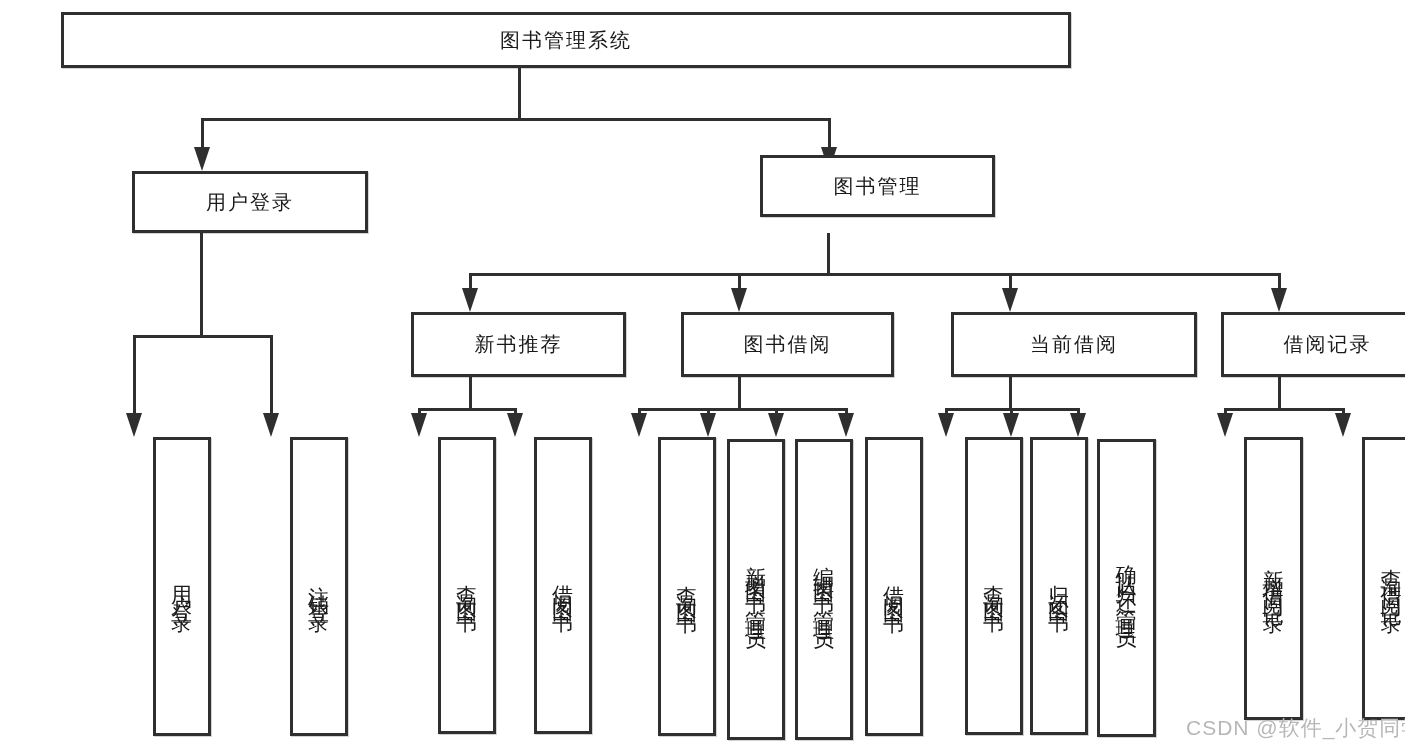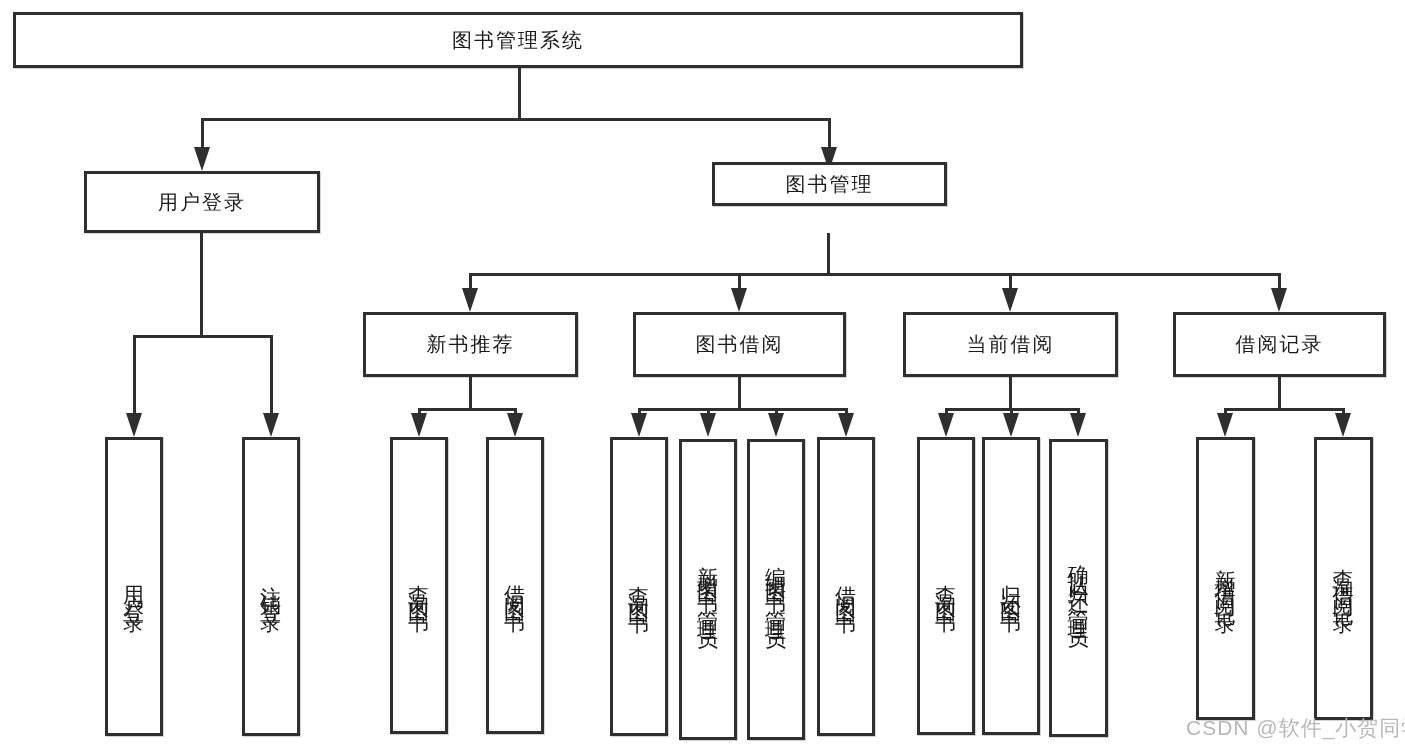--- a/index.html
+++ b/index.html
@@ -7,20 +7,21 @@
   }
   html,body{margin:0;padding:0;background:var(--background);}
   .canvas{
     position:relative;width:1405px;height:747px;background:var(--background);
     font-family:"Liberation Sans",sans-serif;color:var(--text);overflow:hidden;
   }
   .hbox,.vbox{
     position:absolute;box-sizing:border-box;border:3px solid var(--line);
     background:#fff;display:flex;align-items:center;justify-content:center;
     box-shadow:1px 1px 0 rgba(130,130,130,.35);
+    margin-left:48px;
   }
   .hbox span{font-size:20px;letter-spacing:2px;white-space:nowrap;}
   .vbox span{
     writing-mode:vertical-rl;text-orientation:mixed;
     font-size:21px;letter-spacing:9px;line-height:1;white-space:nowrap;
   }
   .l{position:absolute;background:var(--line);}
   .arrow{
     position:absolute;width:0;height:0;
     border-left:8px solid transparent;border-right:8px solid transparent;
@@ -43,21 +44,21 @@
   <div class="l" style="left:518px;top:68px;width:3px;height:50px"></div>
   <div class="l" style="left:201px;top:118px;width:630px;height:3px"></div>
   <div class="l" style="left:201px;top:118px;width:3px;height:34px"></div>
   <div class="l" style="left:828px;top:118px;width:3px;height:34px"></div>
   <div class="arrow" style="left:194px;top:147px"></div>
   <div class="arrow" style="left:821px;top:147px"></div>
 
   <div class="hbox" style="left:84px;top:171px;width:236px;height:62px">
     <span>用户登录</span>
   </div>
-  <div class="hbox" style="left:712px;top:162px;width:235px;height:44px">
+  <div class="hbox" style="left:712px;top:155px;width:235px;height:62px">
     <span>图书管理</span>
   </div>
 
   <div class="l" style="left:200px;top:233px;width:3px;height:102px"></div>
   <div class="l" style="left:133px;top:335px;width:140px;height:3px"></div>
   <div class="l" style="left:133px;top:335px;width:3px;height:80px"></div>
   <div class="l" style="left:270px;top:335px;width:3px;height:80px"></div>
   <div class="arrow" style="left:126px;top:413px"></div>
   <div class="arrow" style="left:263px;top:413px"></div>
 
@@ -71,21 +72,21 @@
   <div class="arrow" style="left:731px;top:288px"></div>
   <div class="arrow" style="left:1002px;top:288px"></div>
   <div class="arrow" style="left:1271px;top:288px"></div>
 
   <div class="hbox" style="left:633px;top:312px;width:213px;height:65px">
     <span>图书借阅</span>
   </div>
   <div class="hbox" style="left:363px;top:312px;width:215px;height:65px">
     <span>新书推荐</span>
   </div>
-  <div class="hbox" style="left:903px;top:312px;width:215px;height:65px">
+  <div class="hbox" style="left:903px;top:312px;width:246px;height:65px">
     <span>当前借阅</span>
   </div>
   <div class="hbox" style="left:1173px;top:312px;width:213px;height:65px">
     <span>借阅记录</span>
   </div>
 
   <div class="l" style="left:469px;top:377px;width:3px;height:31px"></div>
   <div class="l" style="left:418px;top:408px;width:99px;height:3px"></div>
   <div class="l" style="left:418px;top:408px;width:3px;height:12px"></div>
   <div class="l" style="left:514px;top:408px;width:3px;height:12px"></div>

